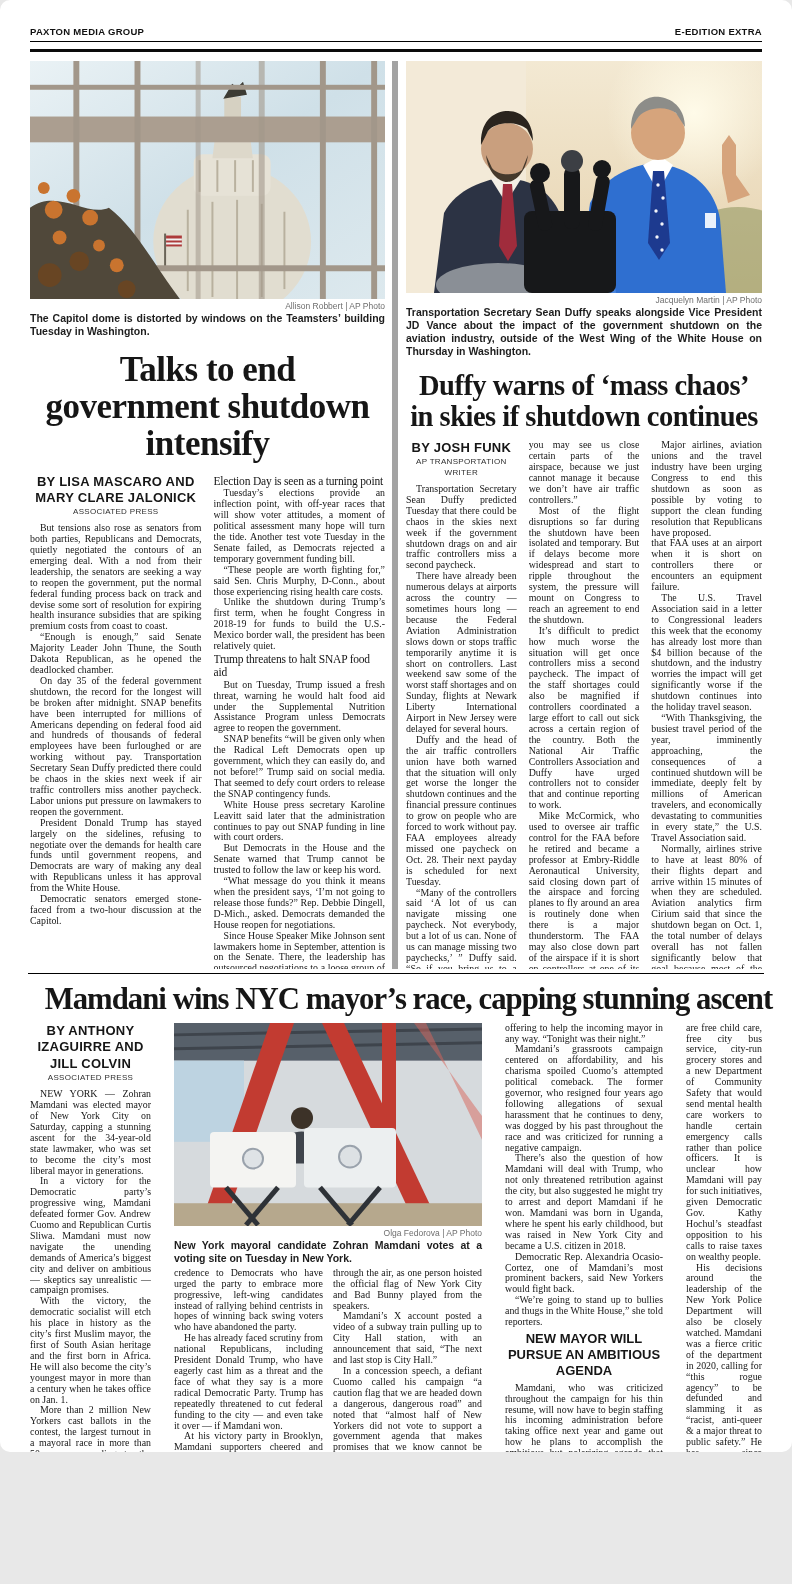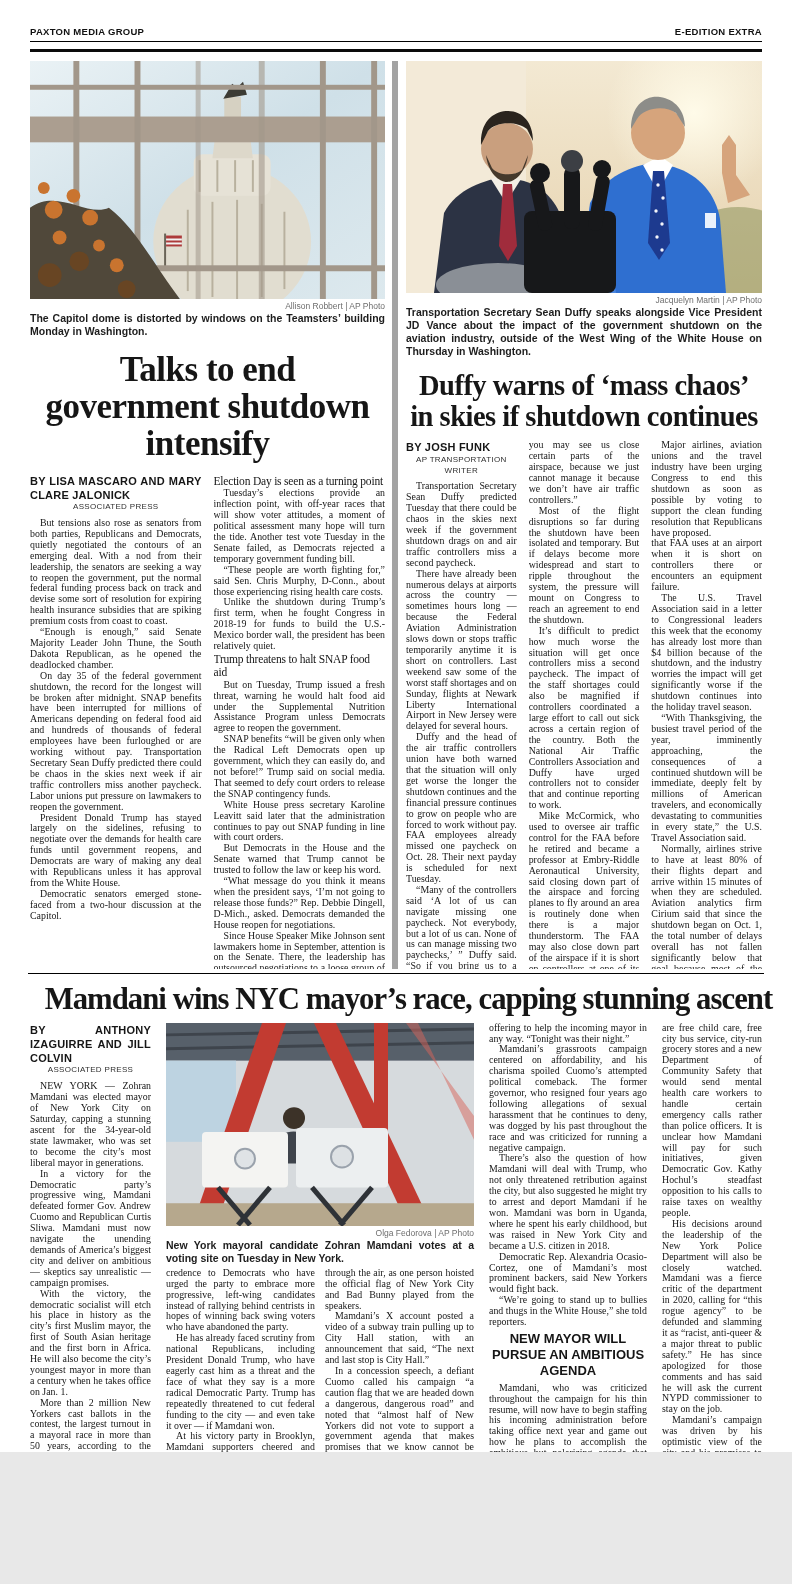--- a/index.html
+++ b/index.html
@@ -1,18 +1,18 @@
 <!DOCTYPE html>
 <html lang="en"><head>
 <meta charset="utf-8">
 <style>
   html,body{margin:0;padding:0;background:#e8e8e8;}
   .page{position:relative;width:792px;height:1452px;margin:0 auto;background:#fff;
         box-sizing:border-box;padding:26px 30px 0;overflow:hidden;
-        font-family:"Liberation Serif",serif;color:#161616;}
+        font-family:"Liberation Serif",serif;color:#161616;border-radius:10px;}
   
   .topbar{display:flex;justify-content:space-between;align-items:flex-end;
           font-family:"Liberation Sans",sans-serif;font-weight:bold;font-size:9.5px;
           letter-spacing:.03em;color:#111;}
   .topbar-rule{border-top:1.5px solid #000;margin-top:4px;}
   
   .masthead{margin:8px 0 0;line-height:1;font-weight:bold;font-size:70px;
             letter-spacing:-2px;color:#101010;white-space:nowrap;}
   .masthead .amp{color:#9b9b9b;padding:0 2px;}
   .masthead-rule{border-top:3px solid #0c0c0c;margin:7px 0 9px;}
@@ -24,36 +24,36 @@
   .photo{position:relative;overflow:hidden;background:#ccc;}
   .photo svg{display:block;}
   .credit{font-family:"Liberation Sans",sans-serif;font-size:8.5px;color:#6e6e6e;
           text-align:right;margin-top:2px;}
   .caption{font-family:"Liberation Sans",sans-serif;font-size:10.5px;font-weight:bold;
            color:#1d1d1d;line-height:1.25;margin-top:1px;text-align:justify;}
   .headline1{font-size:35px;font-weight:bold;text-align:center;line-height:1.06;
              margin:13px 0 11px;letter-spacing:-.5px;}
   .headline2{font-size:28.5px;font-weight:600;text-align:center;line-height:1.12;
              margin:11px 0 7px;letter-spacing:-.5px;}
-  .byline{font-family:"Liberation Sans",sans-serif;font-weight:bold;font-size:11px;
-          line-height:1.3;letter-spacing:.02em;}
+  .byline{font-family:"Liberation Sans",sans-serif;font-weight:bold;font-size:13px;
+          text-align:center;line-height:1.3;letter-spacing:.02em;}
   .byline-org{font-family:"Liberation Sans",sans-serif;font-size:8px;text-align:center;
               color:#2e2e2e;margin-bottom:5px;letter-spacing:.04em;}
   .art-cols{display:flex;gap:12px;flex:1;overflow:hidden;}
   .col{flex:1;min-width:0;text-align:justify;font-size:9.9px;line-height:10.9px;
        overflow:hidden;-webkit-hyphens:auto;hyphens:auto;}
   .col p{margin:0;text-indent:10px;}
   .subhead{font-size:11.5px;line-height:1.12;text-indent:0 !important;text-align:left;
            letter-spacing:-.2px;margin:1px 0 !important;}
   
   .section-rule{border-top:1px solid #000;margin:4px -2px 0;}
   .headline3{font-size:32px;font-weight:600;text-align:center;line-height:1.05;
              margin:8px 0 7px;letter-spacing:-1px;transform:scaleX(.96);transform-origin:center;
              white-space:nowrap;}
-  .bottom-cols{display:flex;gap:15px;height:470px;overflow:hidden;}
+  .bottom-cols{display:flex;gap:23px;height:470px;overflow:hidden;}
   .b-col1{width:121px;flex:none;}
   .b-mid{width:308px;flex:none;display:flex;flex-direction:column;}
   .b-mid-cols{display:flex;gap:10px;flex:1;overflow:hidden;margin-top:3px;}
   .b-col4{width:158px;flex:none;}
   .b-col5{flex:1;min-width:0;}
   .subhead-caps{font-family:"Liberation Sans",sans-serif;font-weight:bold;font-size:13px;
                 text-align:center;text-indent:0 !important;line-height:1.25;margin:3px 0 !important;}
 </style>
 </head>
 <body>
@@ -125,21 +125,21 @@
             <circle cx="88" cy="206" r="7"></circle>
           </g>
           <g fill="#6d451f" opacity=".85">
             <circle cx="50" cy="202" r="10"></circle>
               <circle cx="20" cy="216" r="12"></circle>
               <circle cx="98" cy="230" r="9"></circle>
           </g>
         </svg>
       </figure>
       <div class="credit">Allison Robbert | AP Photo</div>
-      <div class="caption">The Capitol dome is distorted by windows on the Teamsters’ building Monday in Washington.</div>
+      <div class="caption">The Capitol dome is distorted by windows on the Teamsters’ building Tuesday in Washington.</div>
 
       <h2 class="headline1">Talks to end government shutdown intensify</h2>
 
       <div class="art-cols">
         <div class="col">
           <div class="byline">BY LISA MASCARO AND MARY CLARE JALONICK</div>
           <div class="byline-org">ASSOCIATED PRESS</div>
           <p>But tensions also rose as senators from both parties, Republicans and Democrats, quietly negotiated the contours of an emerging deal. With a nod from their leadership, the senators are seeking a way to reopen the government, put the normal federal funding process back on track and devise some sort of resolution for expiring health insurance subsidies that are spiking premium costs from coast to coast.</p>
           <p>“Enough is enough,” said Senate Majority Leader John Thune, the South Dakota Republican, as he opened the deadlocked chamber.</p>
           <p>On day 35 of the federal government shutdown, the record for the longest will be broken after midnight. SNAP benefits have been interrupted for millions of Americans depending on federal food aid and hundreds of thousands of federal employees have been furloughed or are working without pay. Transportation Secretary Sean Duffy predicted there could be chaos in the skies next week if air traffic controllers miss another paycheck. Labor unions put pressure on lawmakers to reopen the government.</p>

